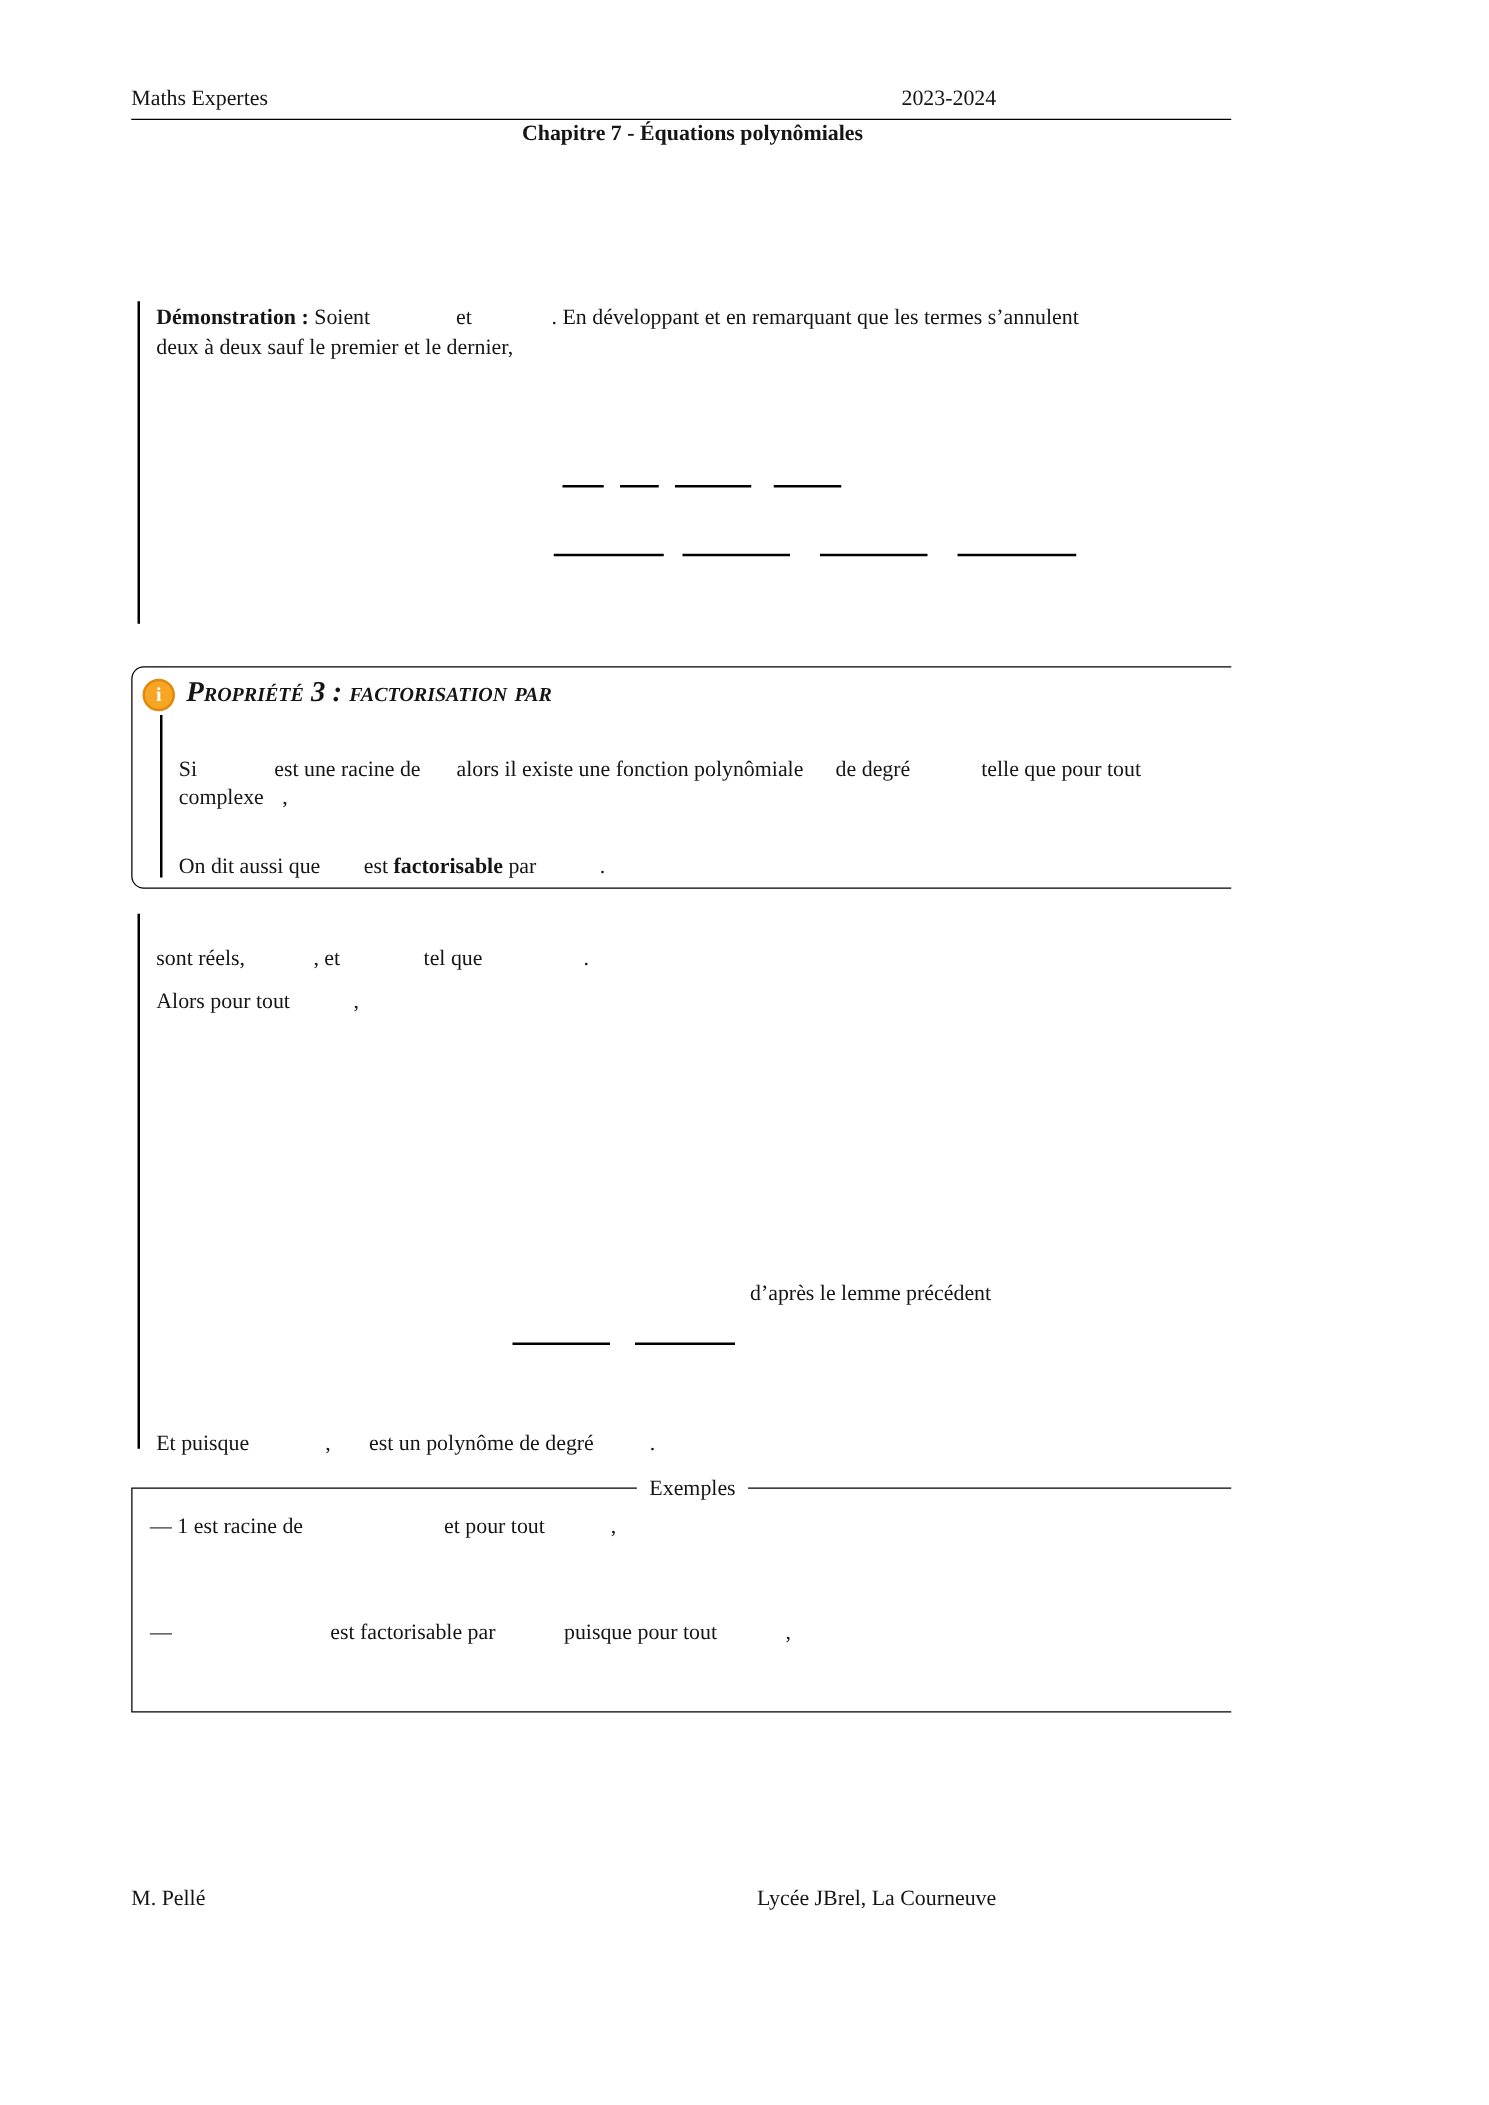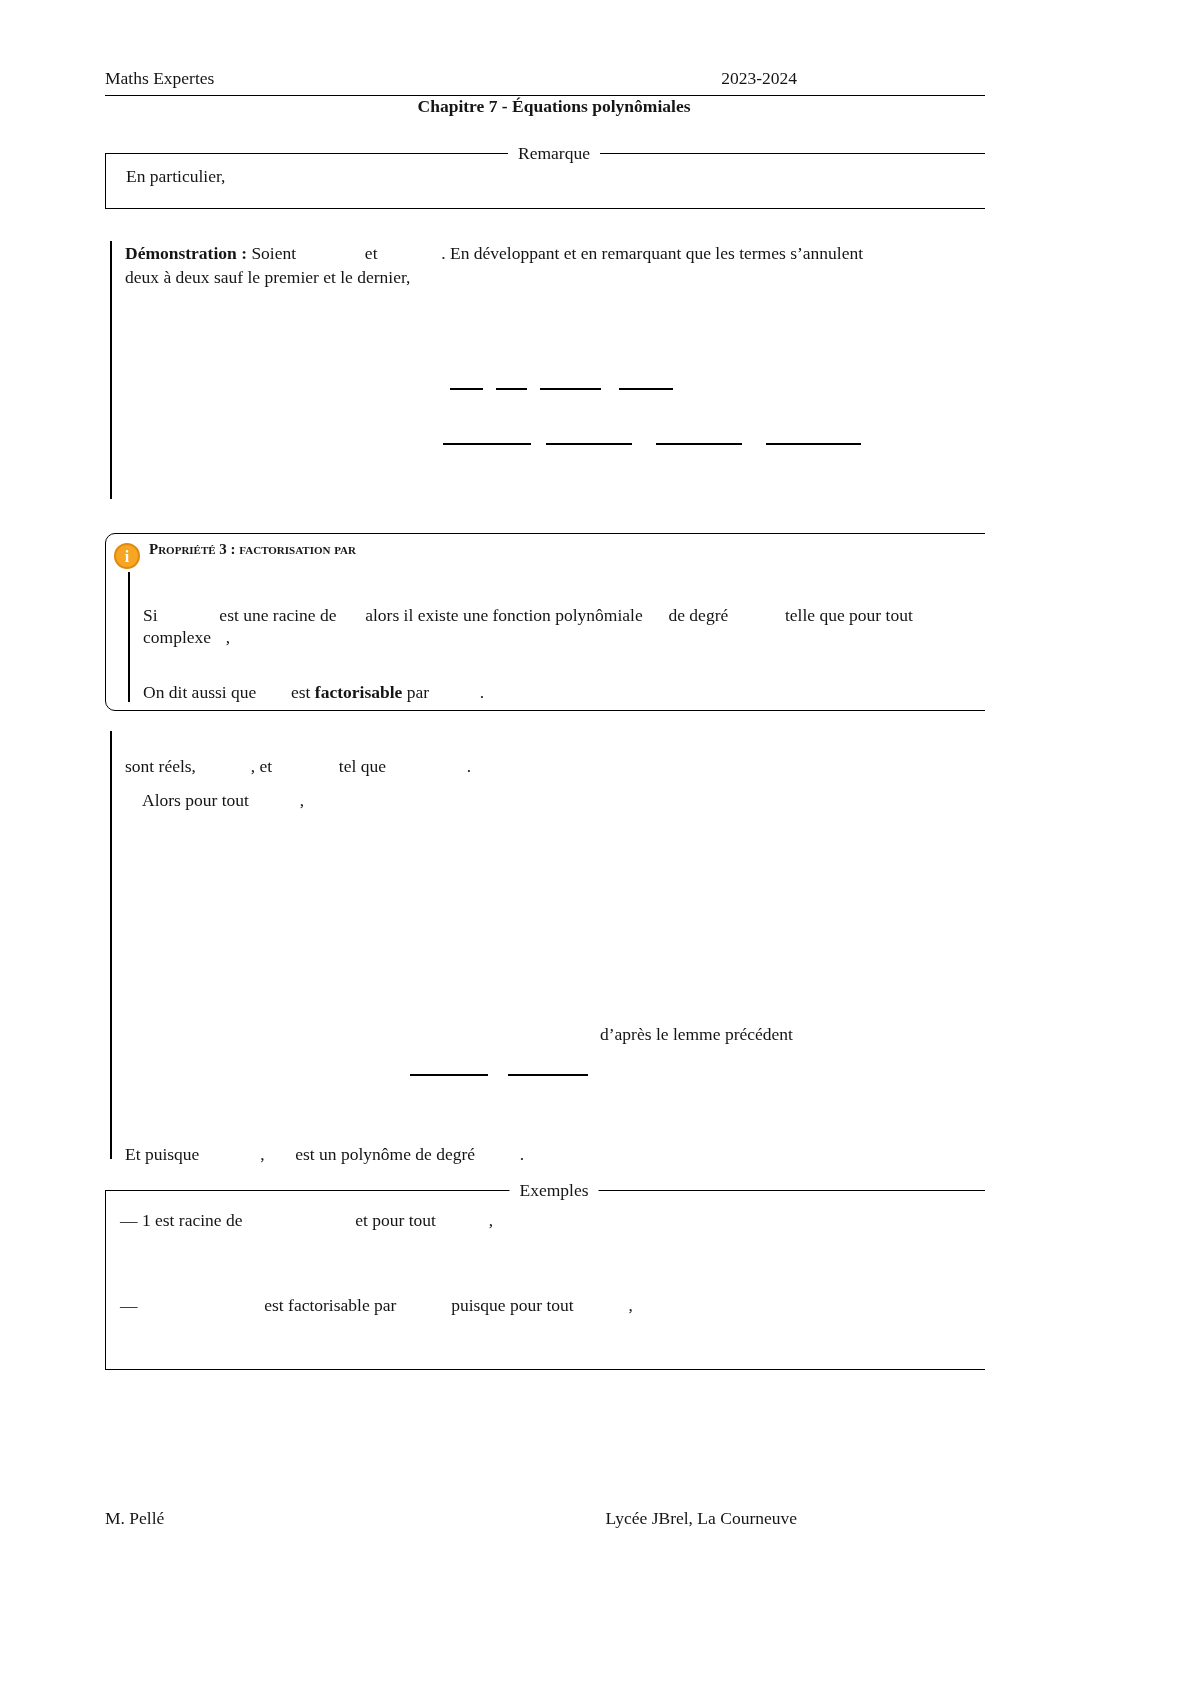--- a/index.html
+++ b/index.html
@@ -35,22 +35,23 @@
   .prop-box {
     position:absolute;
     border:1.7px solid #000;
     border-radius:10px;
     background:#fff;
   }
   .prop-title {
     position:absolute;
     font-weight:bold;
     font-variant:small-caps;
-    font-size:15px;
+    font-size:23px;
     white-space:nowrap;
+    font-style:italic;
   }
   .info-icon {
     position:absolute;
     width:26px; height:26px;
     border-radius:50%;
     background:#F6A623;
     border:2px solid #E0890F;
     color:#ffffff;
     font-weight:bold;
     font-size:16px;
@@ -64,24 +65,20 @@
 </head>
 <body>
 
 <div class="page">
 
   <div class="line" style="left:105px; top:68px;">Maths Expertes</div>
   <div class="center-anchor bold" style="top:68px;margin-top:28px;">Chapitre 7 - Équations polynômiales</div>
   <div class="right-anchor" style="top:68px;">2023-2024</div>
   <div class="hrule" style="left:105px; top:95px; width:898px;"></div>
 
-  <div class="titled-box" style="left:105px; top:153px; width:898px; height:56px;">
-    <span class="box-title">Remarque</span>
-    <div class="line" style="left:20px; top:12px;">En particulier,</div>
-  </div>
 
   <div class="vbar" style="left:110px; top:241px; height:258px;"></div>
 
   <div class="line" style="left:125px; top:243px;">
     <span class="bold">Démonstration :</span>
     <span>Soient</span>
     <span class="gap" style="width:60px;"></span>
     <span>et</span>
     <span class="gap" style="width:55px;"></span>
     <span>. En développant et en remarquant que les termes s’annulent</span>
@@ -139,21 +136,21 @@
   <div class="line" style="left:125px; top:756px;">
     <span>sont réels,</span>
     <span class="gap" style="width:46px;"></span>
     <span>, et</span>
     <span class="gap" style="width:58px;"></span>
     <span>tel que</span>
     <span class="gap" style="width:72px;"></span>
     <span>.</span>
   </div>
 
-  <div class="line" style="left:125px; top:790px;margin-left:17px;">
+  <div class="line" style="left:125px; top:790px;">
     <span>Alors pour tout</span>
     <span class="gap" style="width:42px;"></span>
     <span>,</span>
   </div>
 
   <div class="line" style="left:600px; top:1024px;">d’après le lemme précédent</div>
 
   <span class="frac-bar" style="left:410px; top:1074px; width:78px;"></span>
   <span class="frac-bar" style="left:508px; top:1074px; width:80px;"></span>
 

